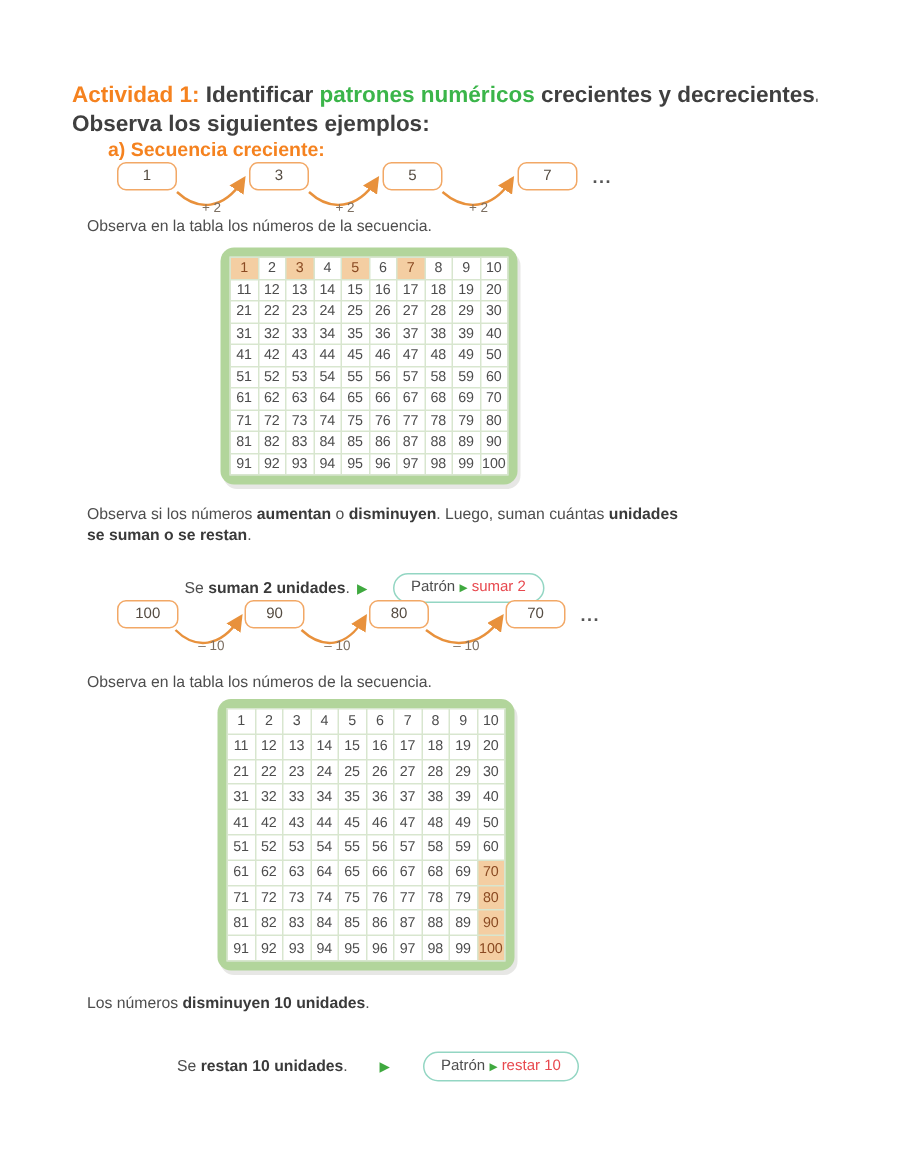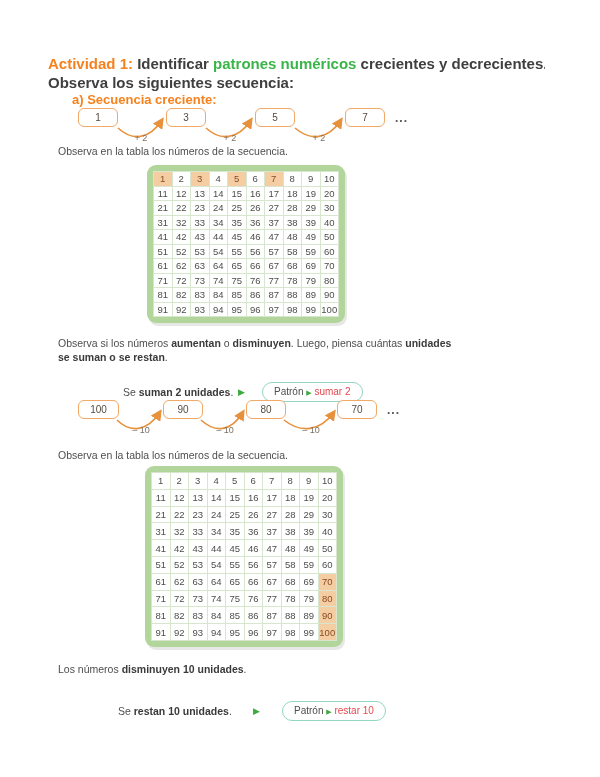--- a/index.html
+++ b/index.html
@@ -53,21 +53,21 @@
 </style>
 </head>
 <body>
 
 <div class="page">
 
   <div class="abs header">
     <div>
       <span class="orange">Actividad 1:</span><span> Identificar </span><span class="greentxt">patrones numéricos</span><span> crecientes y decrecientes.</span>
     </div>
-    <div>Observa los siguientes secuencia:</div>
+    <div>Observa los siguientes ejemplos:</div>
   </div>
 
   <div class="abs sec-heading" style="left:72px;top:92px;">a) Secuencia creciente:</div>
 
   <div class="abs seq" style="left:48px;top:106px;">
     <svg width="470" height="44">
       <defs>
         <marker id="ah-a" markerWidth="7" markerHeight="7" refX="5" refY="3.5" orient="auto">
           <path d="M0,0 L7,3.5 L0,7 z" fill="#E8913C"></path>
         </marker>
@@ -187,21 +187,21 @@
         <div class="cell">95</div>
         <div class="cell">96</div>
         <div class="cell">97</div>
         <div class="cell">98</div>
         <div class="cell">99</div>
         <div class="cell">100</div>
       </div>
   </div>
 
   <div class="abs body-text" style="left:58px;top:337px;width:430px;">
-    <span>Observa si los números </span><b>aumentan</b><span> o </span><b>disminuyen</b><span>. Luego, piensa cuántas </span><b>unidades</b><br>
+    <span>Observa si los números </span><b>aumentan</b><span> o </span><b>disminuyen</b><span>. Luego, suman cuántas </span><b>unidades</b><br>
     <b>se suman o se restan</b><span>.</span>
   </div>
 
   <div class="abs sumrow" style="left:48px;top:362px;">
     <span class="stext" style="left:75px;">
       <span>Se </span><b>suman 2 unidades</b><span>.</span>
     </span>
     <span class="garr" style="left:190px;">▶</span>
     <span class="pill" style="left:214px;">
       <span>Patrón </span><span class="parr">▶</span><span class="pval"> sumar 2</span>

